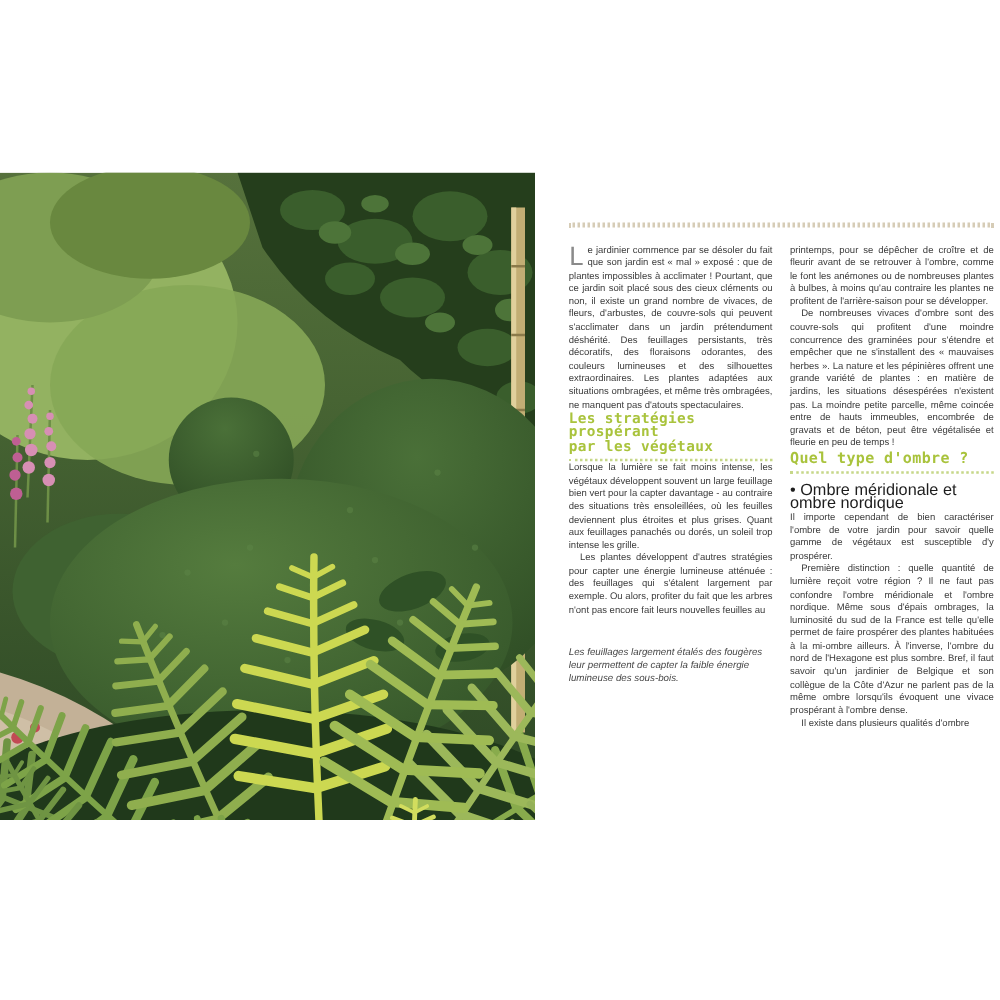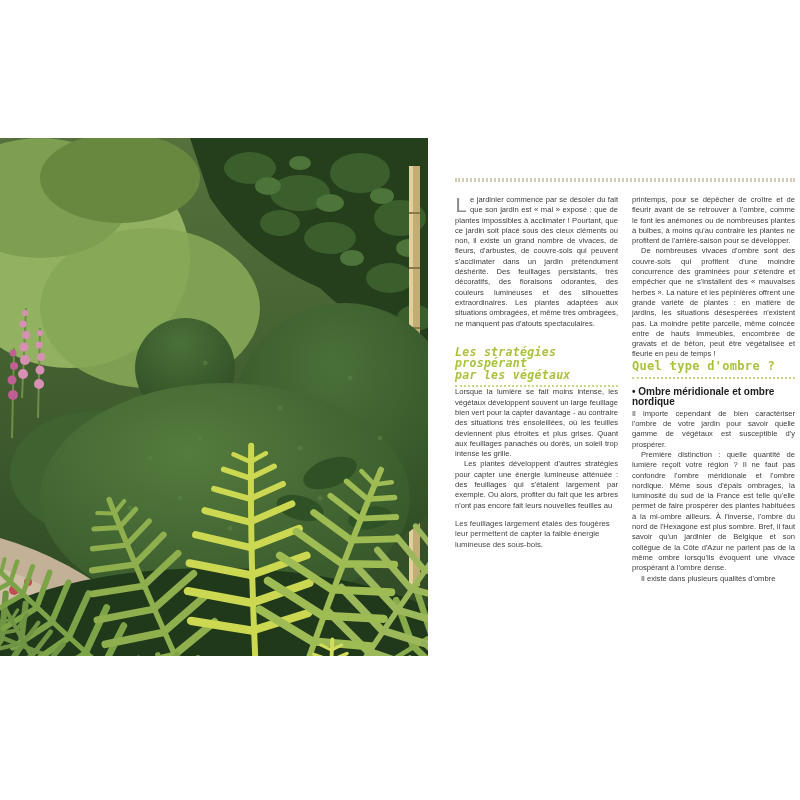--- a/index.html
+++ b/index.html
@@ -29,29 +29,29 @@
   p.body.indent{text-indent:9px;}
   .dropcap{
     float:left;font-family:"DejaVu Sans Mono","Liberation Mono",monospace;
     font-size:20px;line-height:18px;color:#8a8a8a;margin:1px 3px 0 0;
   }
   .green-head{
     font-family:"DejaVu Sans Mono","Liberation Mono",monospace;
     font-weight:bold;color:#a9c33c;font-size:11.5px;line-height:11.5px;
     letter-spacing:.3px;border-bottom:2px dotted #c6d789;padding-bottom:4px;
   }
-  .head1{margin-top:18px;font-style:italic;}
+  .head1{margin-top:0;}
   .head2{font-size:12px;line-height:13px;}
   .after-head{margin-top:10px;}
   .bullet-head{
-    font-size:10px;font-weight:bold;color:#1d1d1d;margin:8px 0 2px 0;line-height:10px;
+    font-size:13px;font-weight:normal;color:#1d1d1d;margin:8px 0 2px 0;line-height:10px;
   }
   .caption{
-    font-size:7.8px;line-height:10.5px;color:#474747;
-    margin-top:8px;text-align:left;width:158px;
+    font-size:7.8px;line-height:10.5px;font-style:italic;color:#474747;
+    margin-top:24px;text-align:left;width:158px;
   }
 </style>
 </head>
 <body>
 
 <div class="photo">
   <svg viewBox="0 0 428 518" preserveAspectRatio="none">
     <defs>
       <linearGradient id="bg" x1="0" y1="0" x2="0" y2="1">
         <stop offset="0" stop-color="#56713c"></stop>

